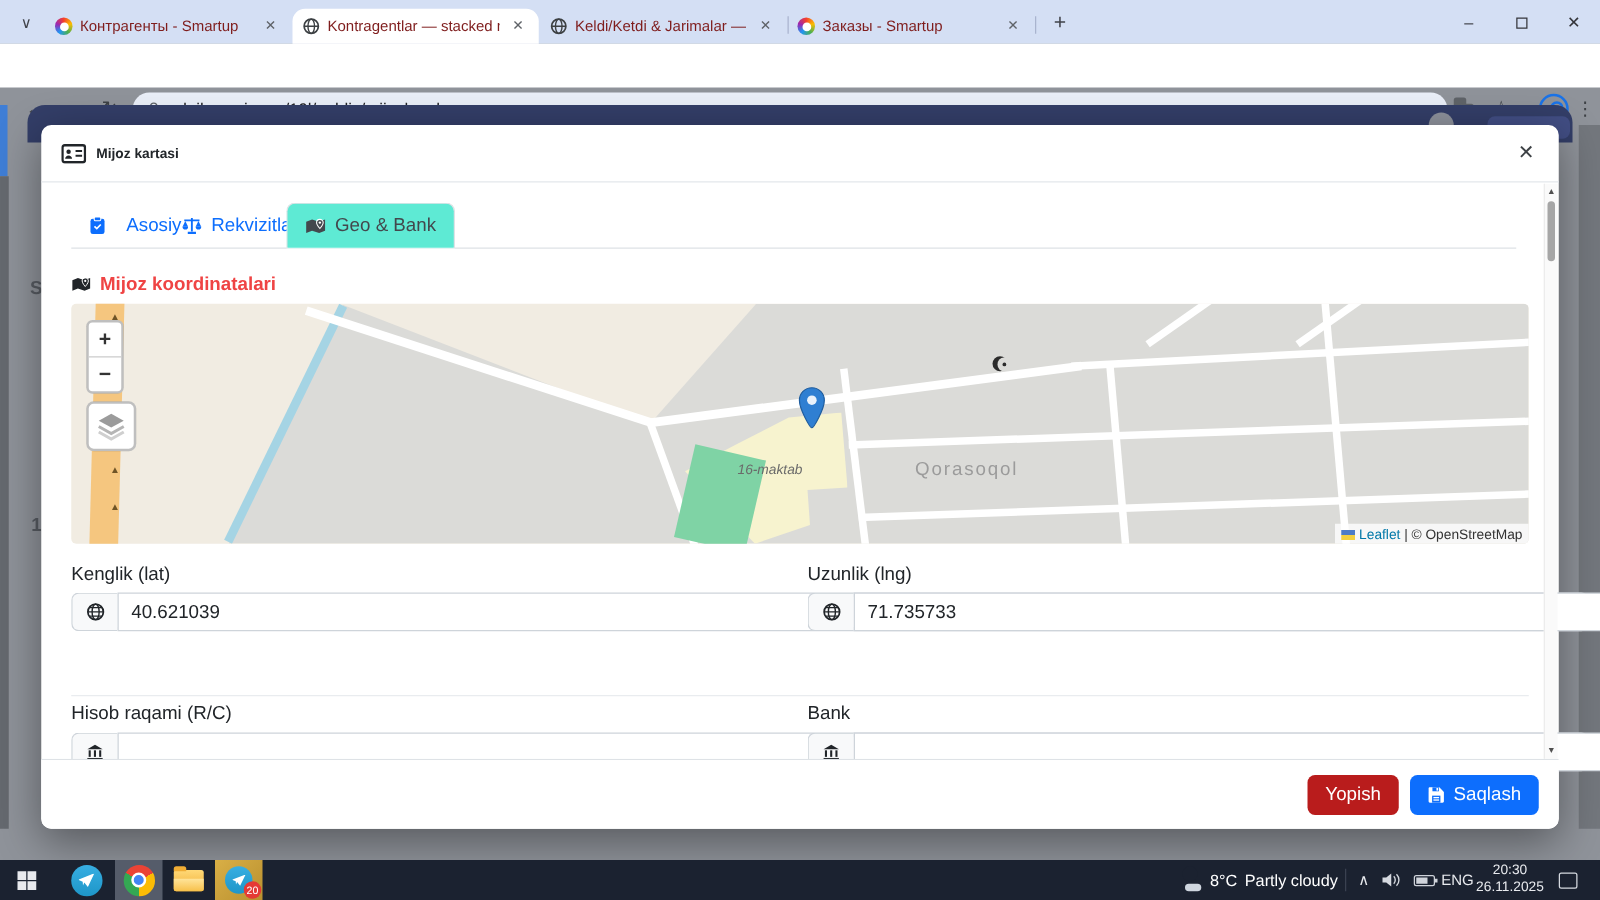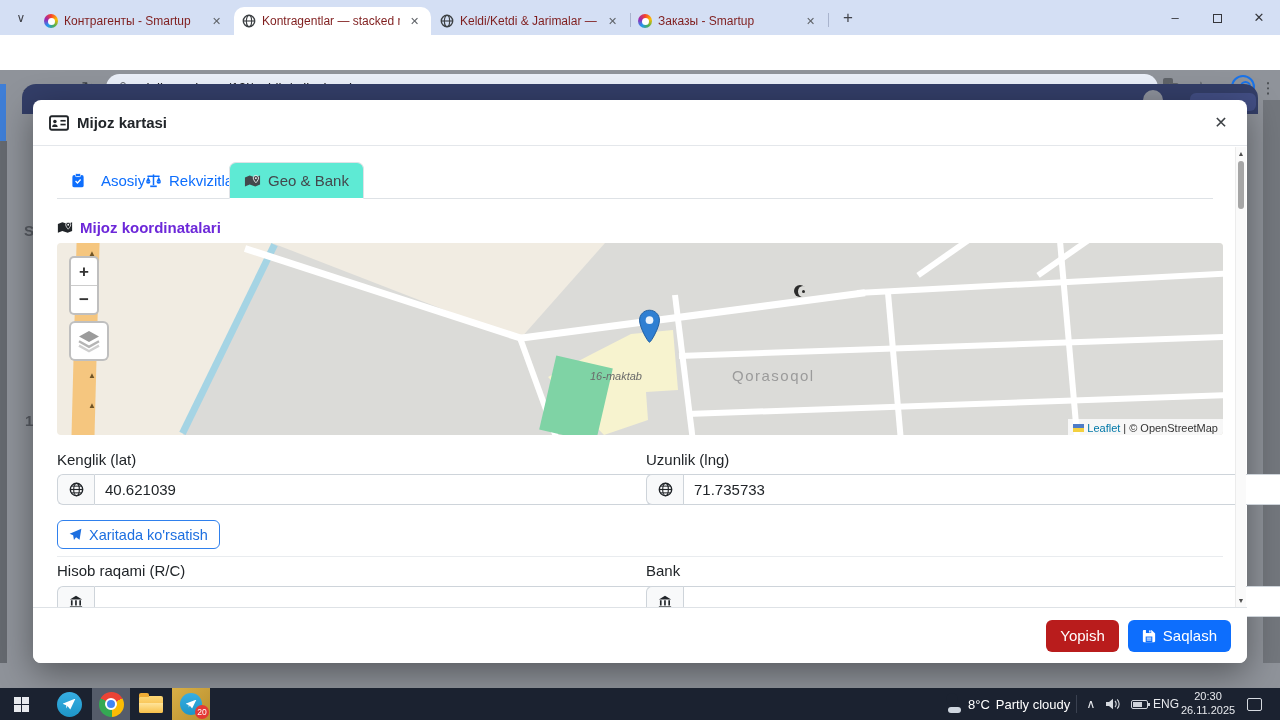--- a/index.html
+++ b/index.html
@@ -45,30 +45,30 @@
   .left-sliver { position:absolute; left:0; top:141px; width:7px; height:522px; background:#65696f; }
   .right-sliver { position:absolute; right:0; top:100px; width:17px; height:563px; background:#73777d; }
   .navbar-peek { position:absolute; left:22px; right:22px; top:84px; height:30px; background:#333e68; border-radius:14px 14px 0 0; }
   .avatar-peek { position:absolute; left:1143px; top:90px; width:20px; height:20px; border-radius:50%; background:#8d919b; }
   .btn-peek { position:absolute; left:1190px; top:93px; width:66px; height:18px; border-radius:6px; background:#424e84; }
   .frag { position:absolute; color:#585c63; font-weight:bold; font-size:15px; }
 
   
   .modal { position:absolute; left:33px; top:100px; width:1214px; height:563px; background:#fff; border-radius:8px; box-shadow:0 10px 35px rgba(0,0,0,.4); }
   .modal-header { height:46px; border-bottom:1px solid #e4e7eb; display:flex; align-items:center; padding:0 16px; }
-  .modal-title { font-size:15px; font-weight:bold; color:#212529; margin-left:8px; }
+  .modal-title { font-size:11px; font-weight:bold; color:#212529; margin-left:8px; }
   .modal-close { position:absolute; right:16px; top:13px; width:20px; height:20px; font-size:16px; color:#3d4145; text-align:center; line-height:20px; }
 
   .mtabs { position:absolute; left:24px; right:34px; top:62px; height:37px; border-bottom:1px solid #dee2e6; }
   .mtab { position:absolute; bottom:-1px; height:37px; display:flex; align-items:center; gap:7px; padding:0 14px; font-size:15px; color:#0d6efd; }
   .mtab svg { flex:0 0 auto; }
   .mtab.active { background:#5eead4; border:1px solid #dee2e6; border-bottom-color:#fff; border-radius:7px 7px 0 0; color:#43484d; }
   .mtab.t0 { left:0;gap:16px; } .mtab.t1 { left:74px; } .mtab.t2 { left:172px; }
 
-  .section-title { position:absolute; left:24px; top:119px; display:flex; align-items:center; gap:7px; font-size:15px; font-weight:bold; color:#6d28d9; }
+  .section-title { position:absolute; left:24px; top:119px; display:flex; align-items:center; gap:7px; font-size:15px; font-weight:bold; color:#ef4444; }
 
   
   .map { position:absolute; left:24px; top:143px; width:1166px; height:192px; background:#f1ece2; border-radius:4px; overflow:hidden; }
   .map .gray { position:absolute; inset:0; background:#dbdbd8; clip-path:polygon(218px 0,1166px 0,1166px 192px,126px 192px); }
   .map .wedge { position:absolute; inset:0; background:#f1ece2; clip-path:polygon(215px 0,463px 96px,548px 0); }
   .road { position:absolute; background:#ffffff; transform-origin:left center; }
   .roadv { position:absolute; background:#ffffff; transform-origin:top center; }
   .orange-road { position:absolute; left:17px; top:-5px; width:23px; height:205px; background:#f5c67f; transform:rotate(1.5deg); }
   .oarrow { position:absolute; font-size:8px; color:#6f5426; left:31px; }
   .river { position:absolute; left:168px; top:-9px; width:7px; height:210px; background:#a5d4e4; transform:rotate(26deg); }
@@ -352,26 +352,20 @@
             <circle cx="8" cy="8" r="6.6" fill="none" stroke="#212529" stroke-width="1.5"></circle>
             <ellipse cx="8" cy="8" rx="3" ry="6.6" fill="none" stroke="#212529" stroke-width="1.2"></ellipse>
             <line x1="1.4" y1="8" x2="14.6" y2="8" stroke="#212529" stroke-width="1.2"></line>
             <line x1="2.3" y1="4.4" x2="13.7" y2="4.4" stroke="#212529" stroke-width="1.1"></line>
             <line x1="2.3" y1="11.6" x2="13.7" y2="11.6" stroke="#212529" stroke-width="1.1"></line>
           </svg>
       </span>
       <input class="tinput" value="71.735733" style="">
     </div>
 
-    <button class="showmap-btn">
-      <svg width="13" height="13" viewBox="0 0 16 16">
-          <path d="M15.2.8L.8 7.1l4.3 1.9 1 5.7 2.6-3.3 4.3 3z" fill="#1d6fe0"></path>
-        </svg>
-      <span>Xaritada ko'rsatish</span>
-    </button>
 
     <div class="hr"></div>
 
     <div class="f-label2 col1">Hisob raqami (R/C)</div>
     <div class="f-label2 col2">Bank</div>
 
     <div class="igroup ig-bot col1">
       <span class="addon">
         <svg width="14" height="14" viewBox="0 0 16 16">
             <path d="M8 .8L15 5H1z" fill="#212529"></path>

